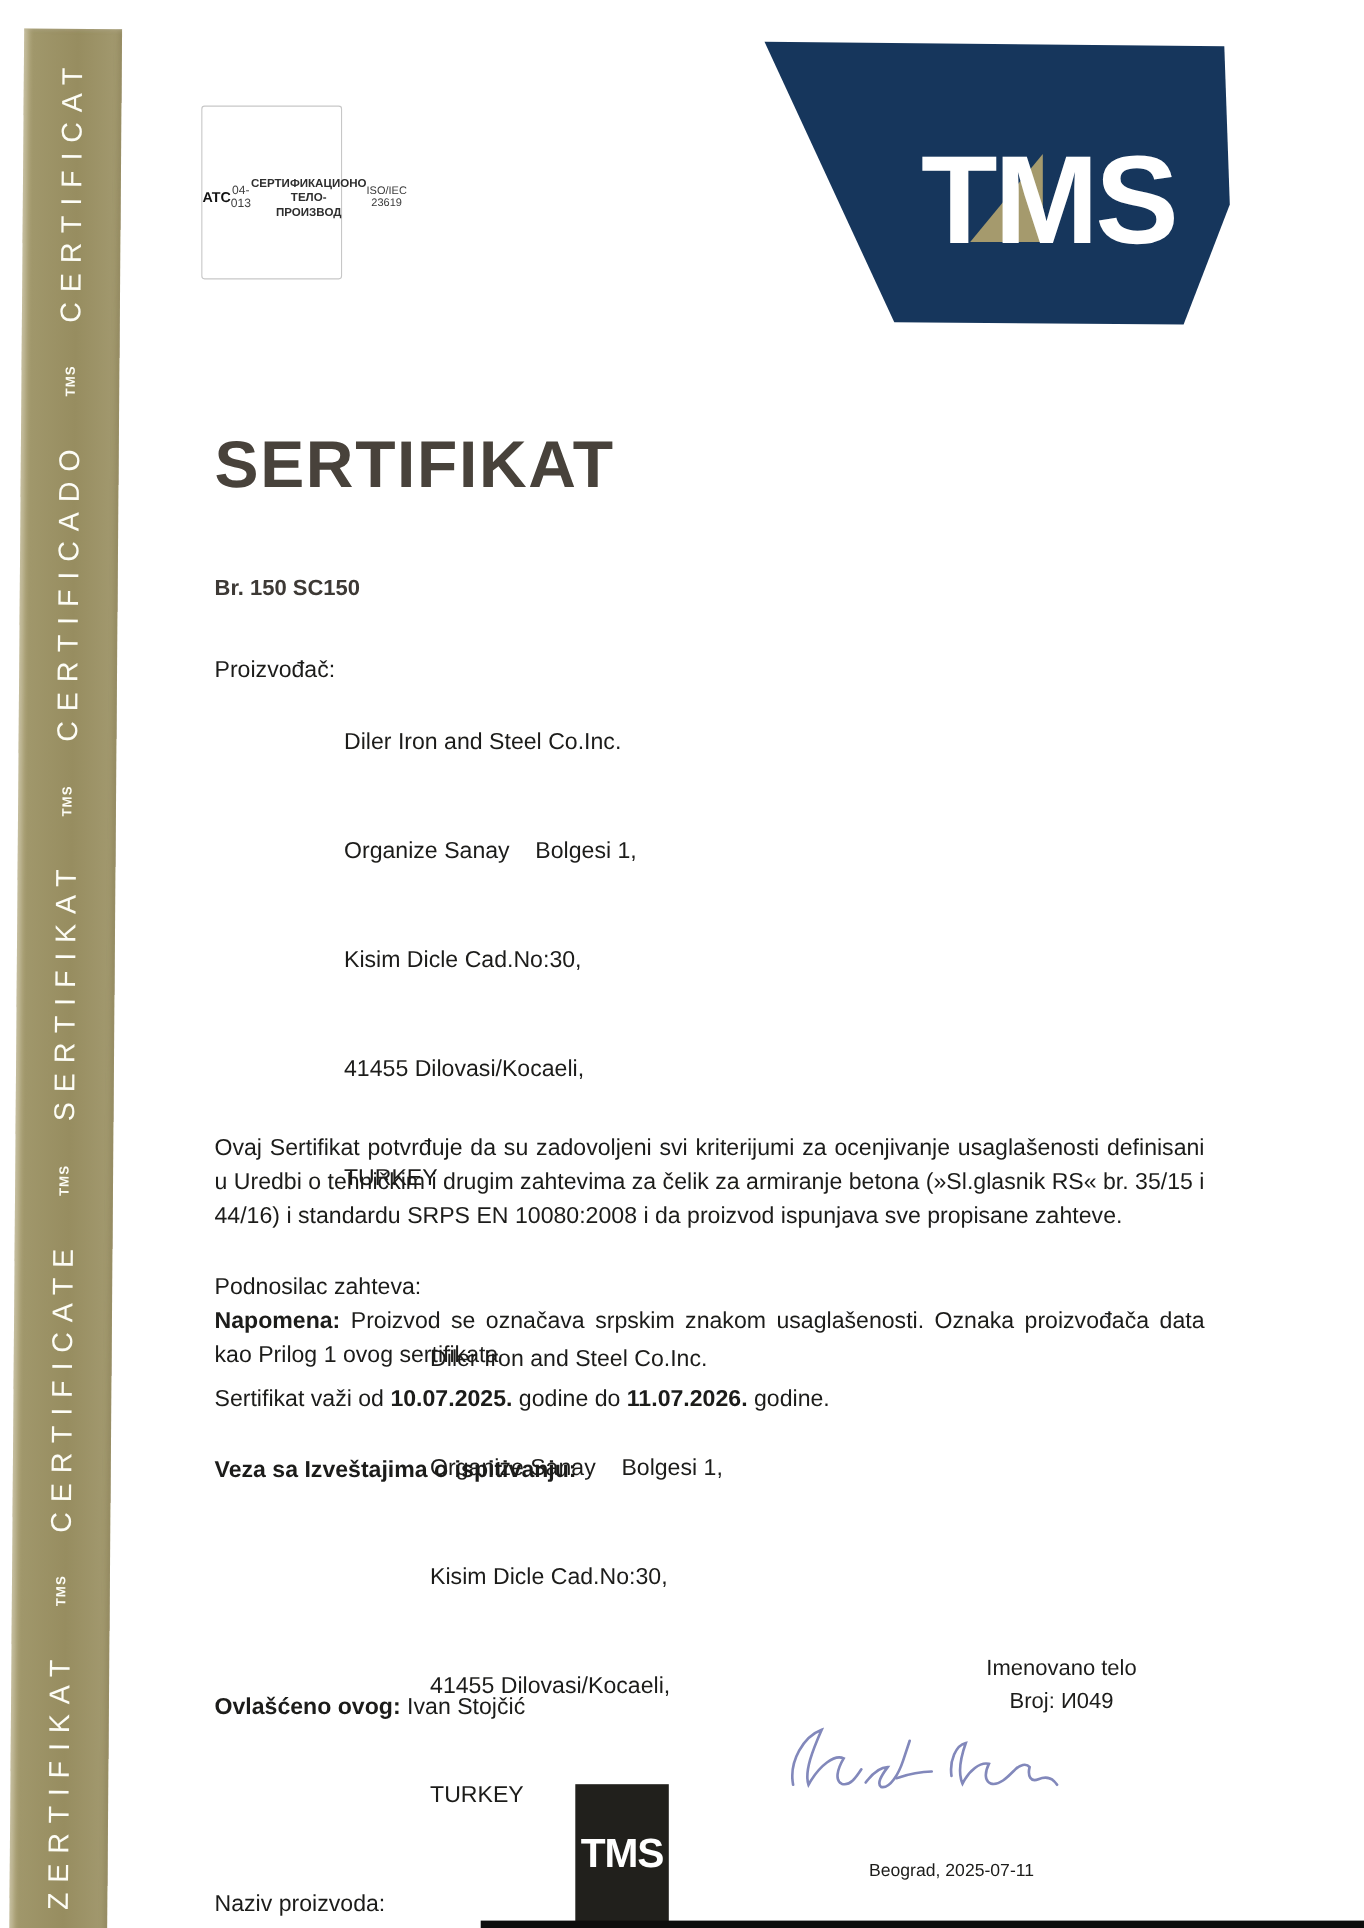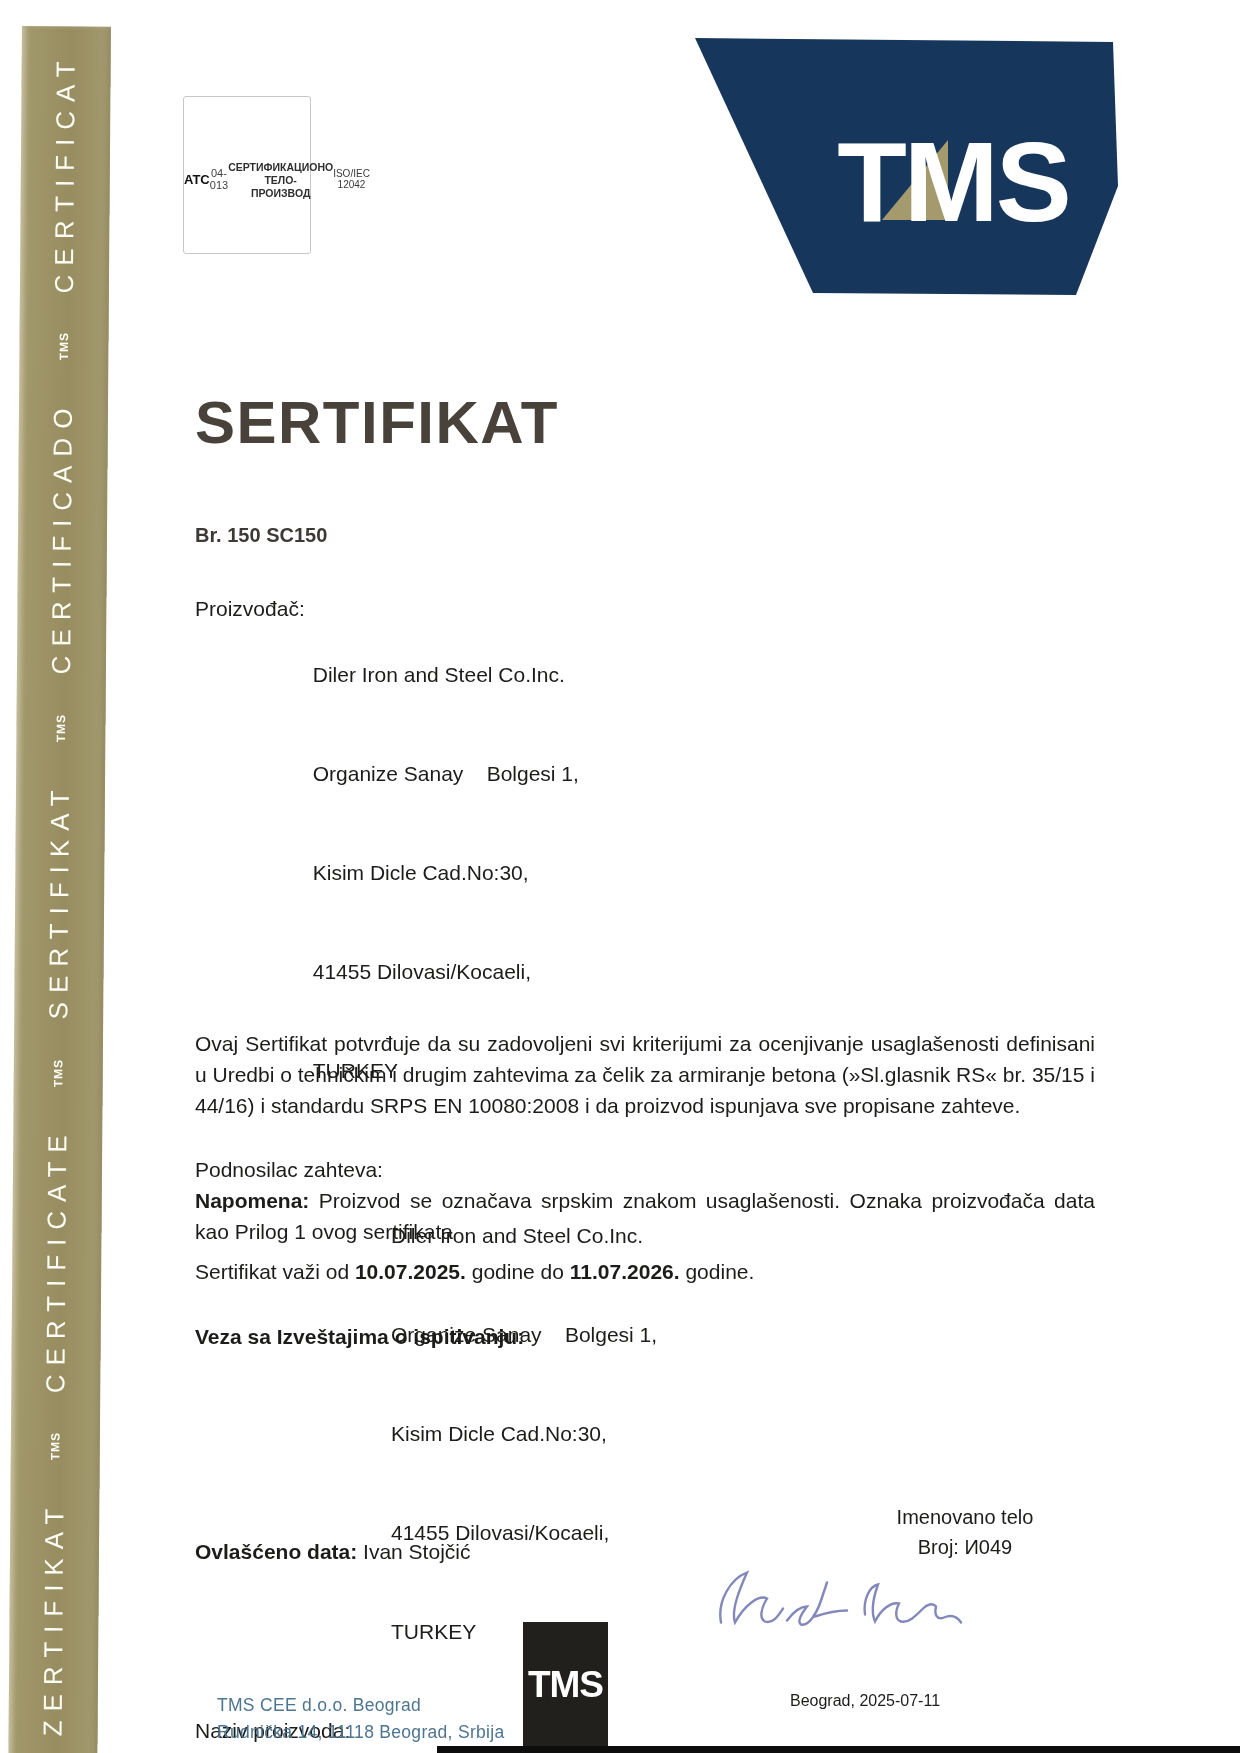--- a/index.html
+++ b/index.html
@@ -87,21 +87,21 @@
       <path d="M4 12 L23 30 L42 12 L42 23 L23 41 L4 23 Z" fill="#2a5cab"></path>
       <path d="M10 31 L23 43 L36 31 L36 40 L23 52 L10 40 Z" fill="#2a5cab"></path>
     </svg>
     <div class="atc-name">ATC</div>
     <div class="atc-num">04-013</div>
     <div class="atc-lines">
       <div class="atc-line">СЕРТИФИКАЦИОНО</div>
       <div class="atc-line">ТЕЛО-</div>
       <div class="atc-line">ПРОИЗВОД</div>
     </div>
-    <div class="atc-std">ISO/IEC 12042</div>
+    <div class="atc-std">ISO/IEC 23619</div>
   </div>
 
   <svg class="tmslogo" viewBox="0 0 432 262">
     <polygon points="5,2 423,6 428,150 386,259 123,257" fill="#16365c"></polygon>
     <polygon points="258,104 258,184 192,184" fill="#a59a6d"></polygon>
     <text x="263" y="185" text-anchor="middle" font-family="Liberation Sans, sans-serif" font-weight="bold" font-size="114" letter-spacing="-3" fill="#ffffff">TMS</text>
   </svg>
 
   <div class="abs title">SERTIFIKAT</div>
   <div class="abs certno">Br. 150 SC150</div>
@@ -154,28 +154,24 @@
 
   <svg class="signature" viewBox="0 0 255 80">
     <g fill="none" stroke="#8288bb" stroke-width="2.4" stroke-linecap="round">
       <path d="M6,58 C2,36 16,14 32,8 C24,26 16,46 20,58 C30,40 44,30 52,34 C46,44 44,54 50,57 C58,60 64,50 68,44"></path>
       <path d="M72,56 C78,48 84,42 92,42 C86,50 82,57 86,60 C94,62 102,48 106,36 L112,18"></path>
       <path d="M100,52 C112,48 122,46 132,46"></path>
       <path d="M150,50 C148,36 154,22 163,20 C158,34 156,48 160,57 C166,45 176,37 184,39 C180,47 180,55 186,57 C194,59 202,50 208,44 C212,40 218,38 221,42 C219,50 222,56 229,53 C236,50 242,52 246,58"></path>
     </g>
   </svg>
 
-  <div class="abs authorized"><strong>Ovlašćeno data:</strong> <span>Ivan Stojčić</span></div>
+  <div class="abs authorized"><strong>Ovlašćeno ovog:</strong> <span>Ivan Stojčić</span></div>
 
   <div class="abs placedate">Beograd, 2025-07-11</div>
 
   <div class="tmssquare">
     <span>TMS</span>
   </div>
 
-  <div class="abs footer">
-    <div>TMS CEE d.o.o. Beograd</div>
-    <div>Rudnička 14, 11118 Beograd, Srbija</div>
-  </div>
 
   <div class="bottombar"></div>
 
 </div>
 
 </body></html>

